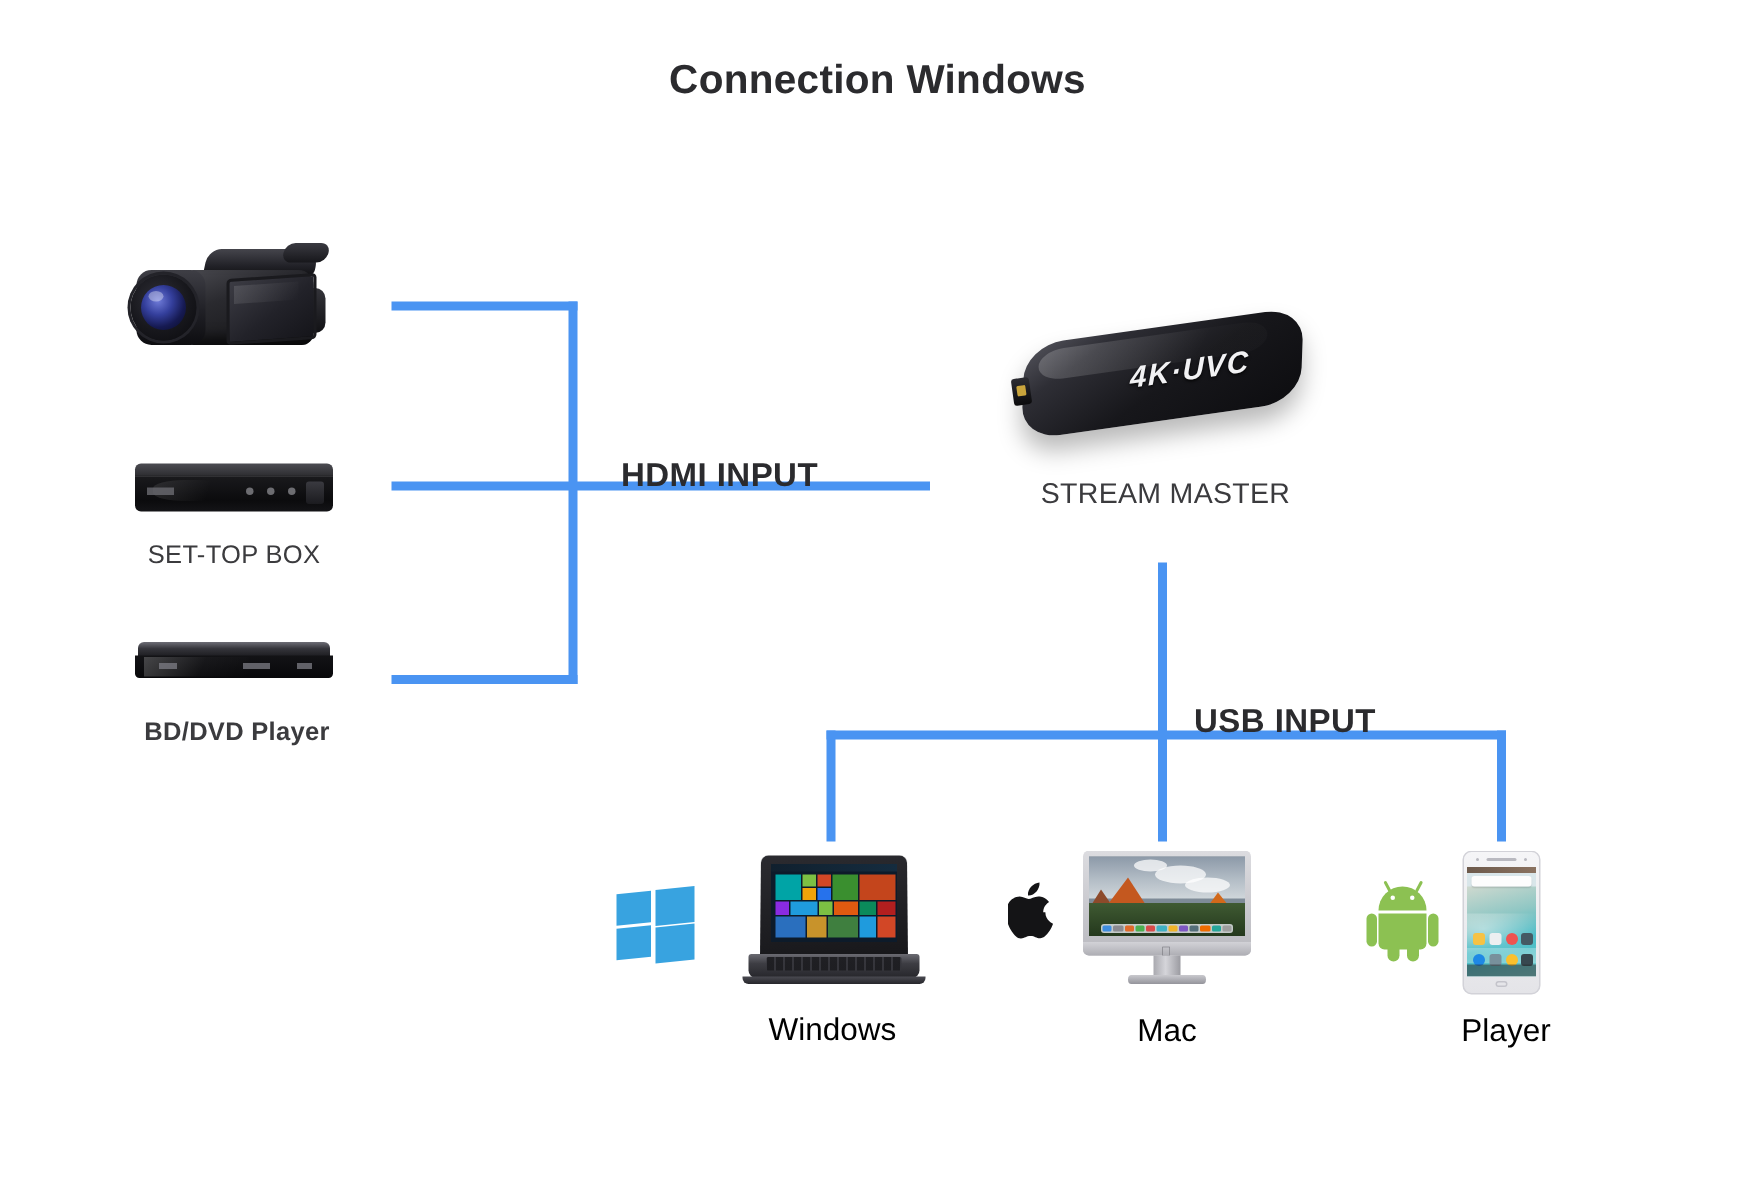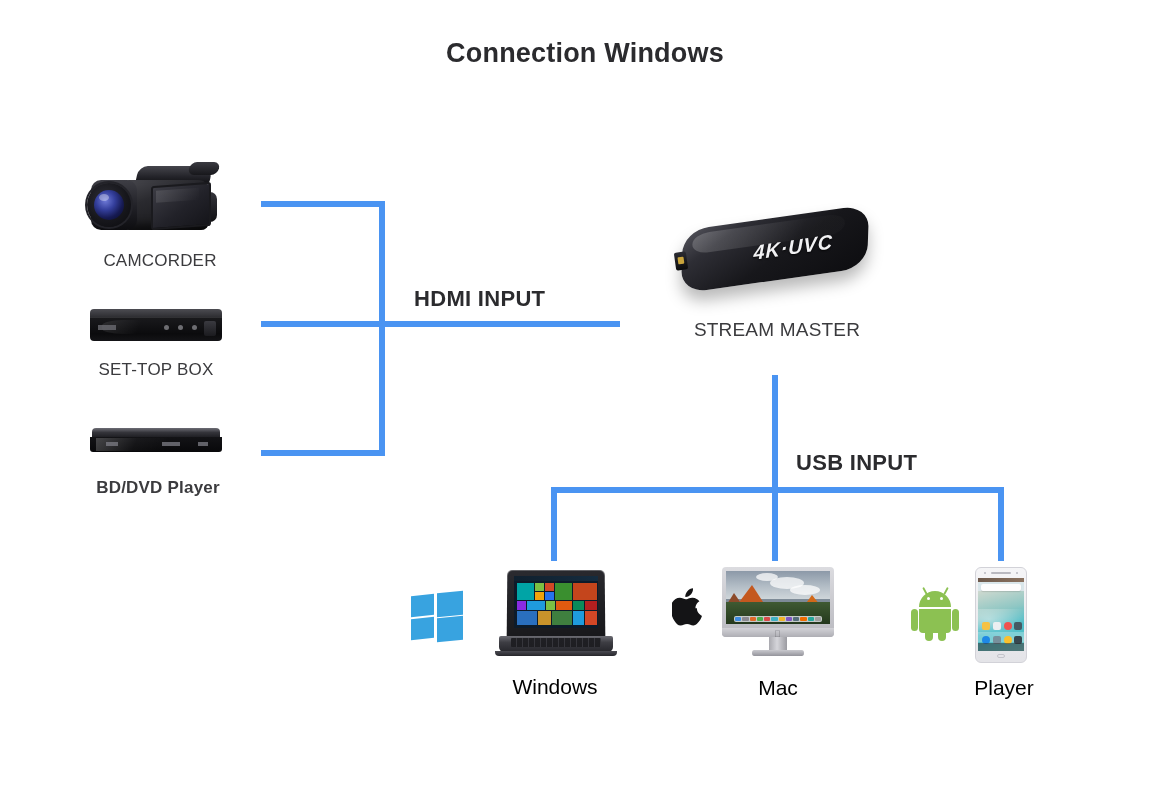--- a/index.html
+++ b/index.html
@@ -48,20 +48,21 @@
     color: #000000;
     white-space: nowrap;
   }
   .bus-label {
     position: absolute;
     font-size: 22px;
     font-weight: bold;
     color: #2b2b2e;
     white-space: nowrap;
     letter-spacing: 0.3px;
+    margin-top: 18px;
   }
 
   
   .wire {
     position: absolute;
     background: #4a94f2;
   }
 
   
   .device { position: absolute; }
@@ -431,21 +432,20 @@
   <div class="device camcorder" style="left:85px; top:158px;">
     <div class="cam-handle"></div>
     <div class="cam-mic"></div>
     <div class="cam-body"></div>
     <div class="cam-grip"></div>
     <div class="cam-screen"></div>
     <div class="cam-lens-barrel"></div>
     <div class="cam-lens-ring"></div>
     <div class="cam-glass"></div>
   </div>
-  <div class="src-label" style="left:60px; top:251px; width:200px;">CAMCORDER</div>
 
   <div class="device stb" style="left:90px; top:309px;">
     <div class="stb-top"></div>
     <div class="stb-face"></div>
     <div class="stb-sheen"></div>
     <div class="stb-logo"></div>
     <div class="stb-dot" style="left:74px;"></div>
     <div class="stb-dot" style="left:88px;"></div>
     <div class="stb-dot" style="left:102px;"></div>
     <div class="stb-panel"></div>

